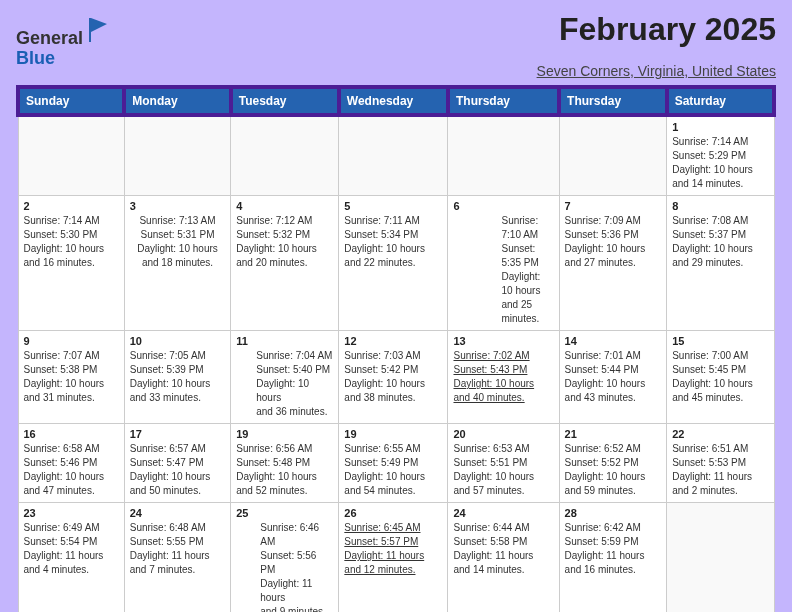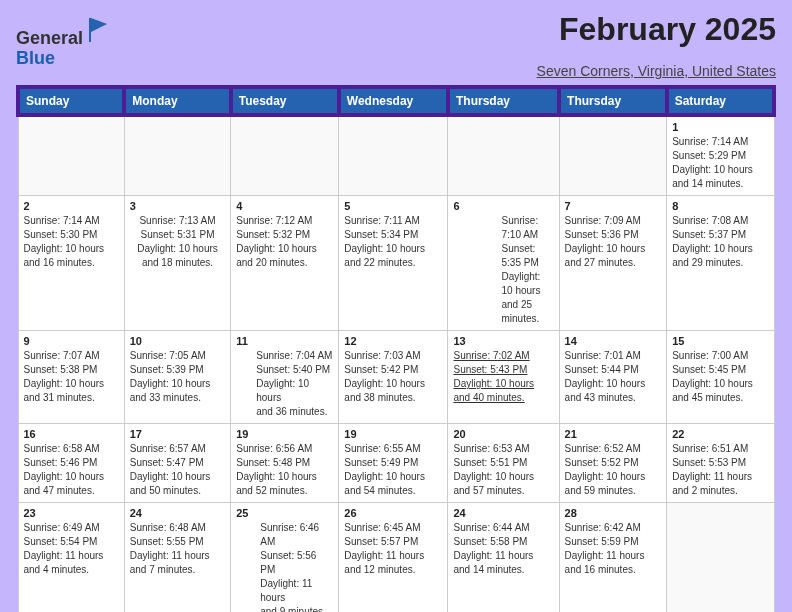--- a/index.html
+++ b/index.html
@@ -315,21 +315,21 @@
           </td>
           <td>
             <span class="day-number">25</span>
             <div class="day-info" style="white-space: pre-line; margin-left: 24px;">Sunrise: 6:46 AM
 Sunset: 5:56 PM
 Daylight: 11 hours
 and 9 minutes.</div>
           </td>
           <td>
             <span class="day-number">26</span>
-            <div class="day-info" style="white-space: pre-line;">Sunrise: 6:45 AM
+            <div class="day-info" style="white-space: pre-line; text-decoration: underline;">Sunrise: 6:45 AM
 Sunset: 5:57 PM
 Daylight: 11 hours
 and 12 minutes.</div>
           </td>
           <td>
             <span class="day-number">24</span>
             <div class="day-info" style="white-space: pre-line;">Sunrise: 6:44 AM
 Sunset: 5:58 PM
 Daylight: 11 hours
 and 14 minutes.</div>

